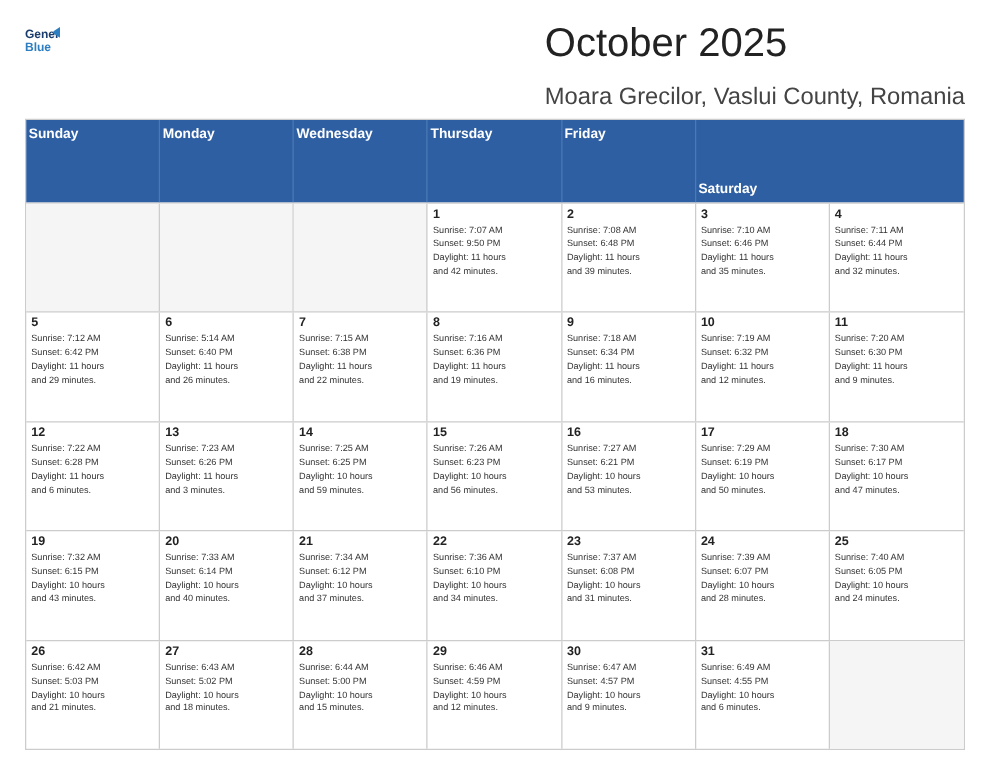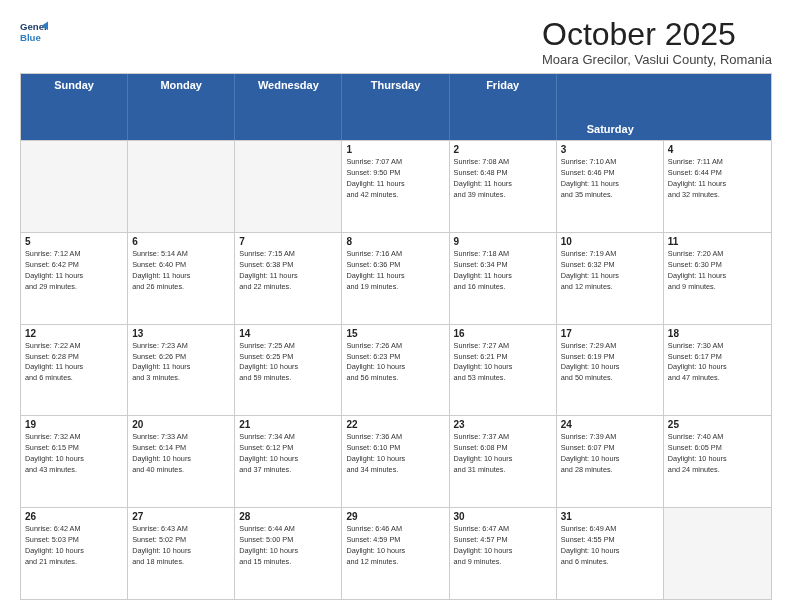--- a/index.html
+++ b/index.html
@@ -35,40 +35,39 @@
     .title-block {
       text-align: left;
     }
     .month-title {
       font-size: 32px;
       font-weight: normal;
       color: #222;
       line-height: 1;
     }
     .subtitle {
-      font-size: 13px;
+      font-size: 19px;
       color: #444;
-      margin-top: 2px;
+      margin-top: 17px;
     }
     .calendar {
       flex: 1;
       display: flex;
       flex-direction: column;
       border: 1px solid #ccc;
     }
     .cal-header {
       display: grid;
       grid-template-columns: repeat(7, 1fr);
       background: #2e5fa3;
     }
     .cal-header-cell {
       color: #fff;
       font-size: 11px;
       font-weight: bold;
-      text-align: center;
       padding: 5px 2px;
       border-right: 1px solid #4a7ab5;
     }
     .cal-header-cell:last-child { border-right: none; margin-top: 44px; }
     .cal-body {
       display: flex;
       flex-direction: column;
       flex: 1;
     }
     .cal-row {

